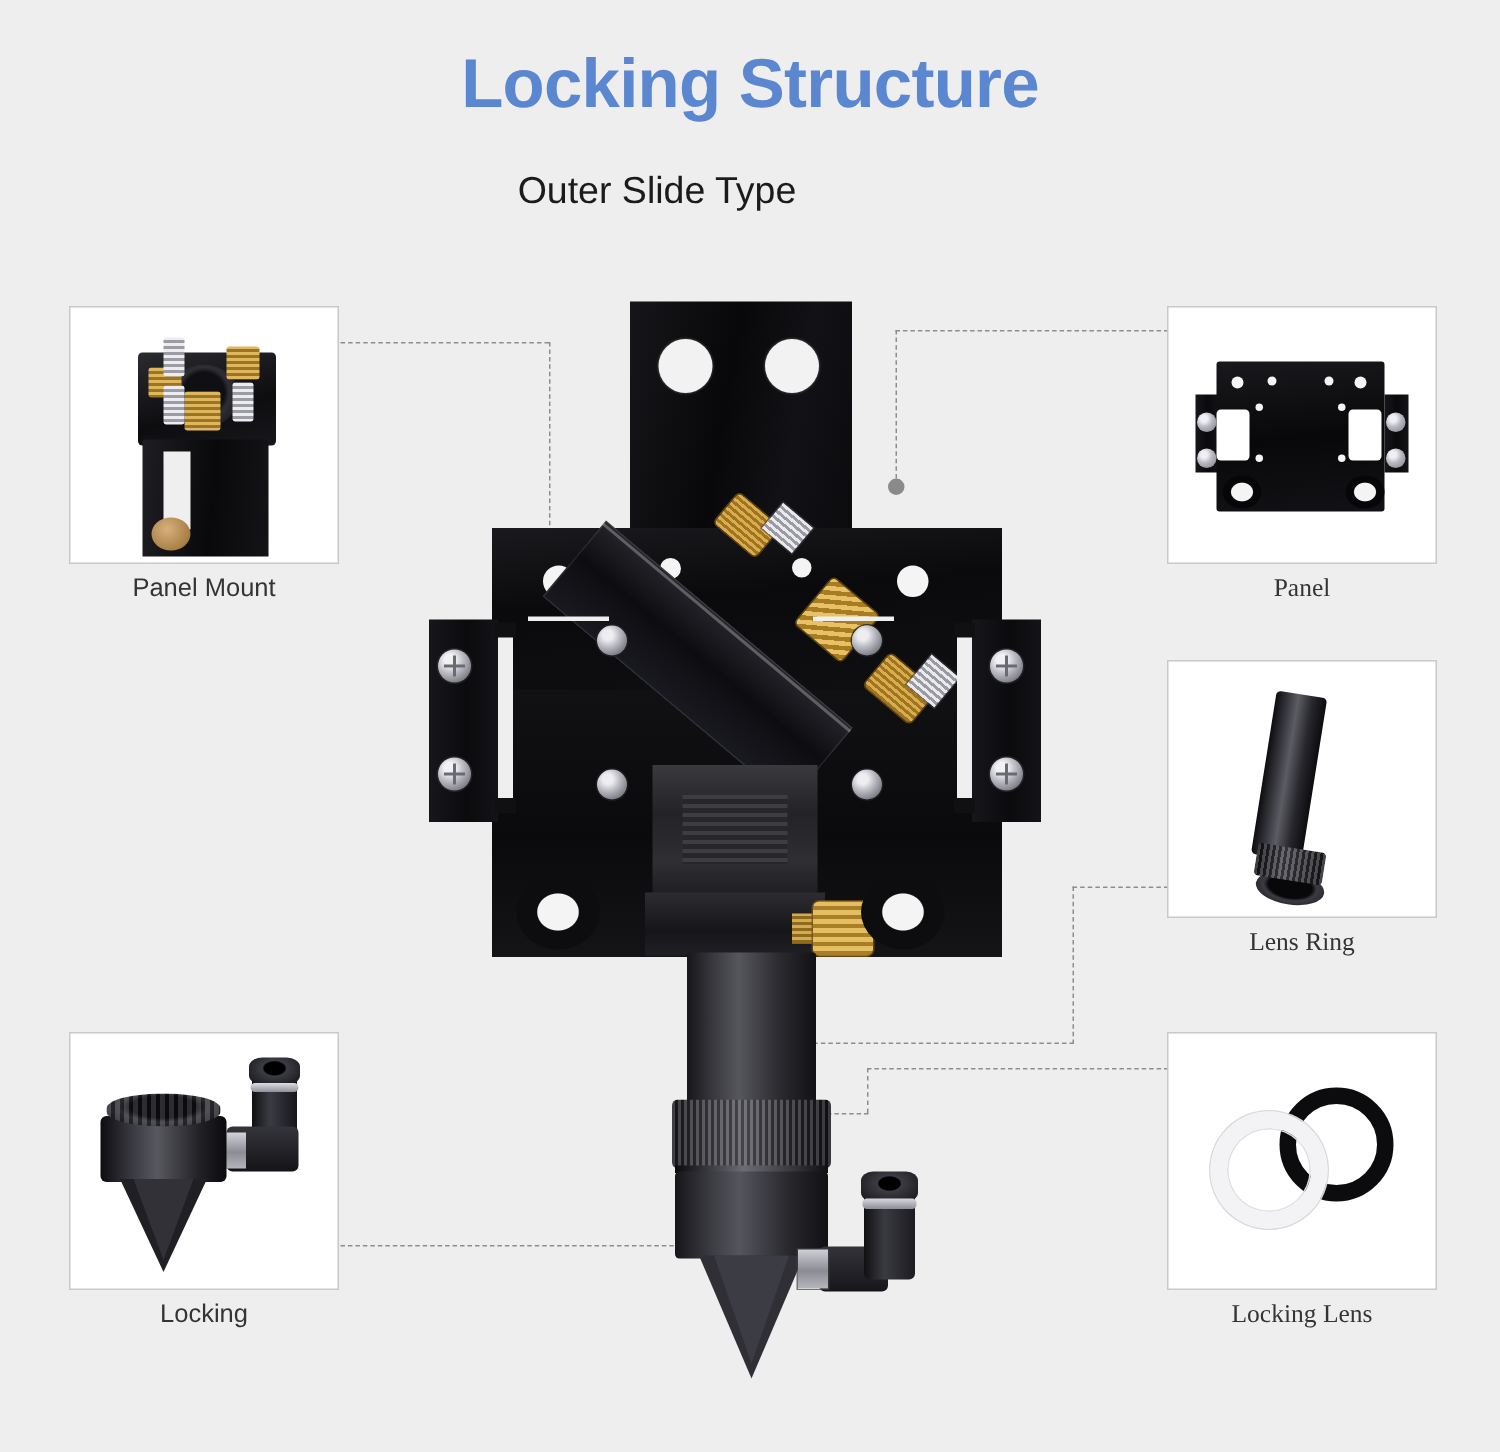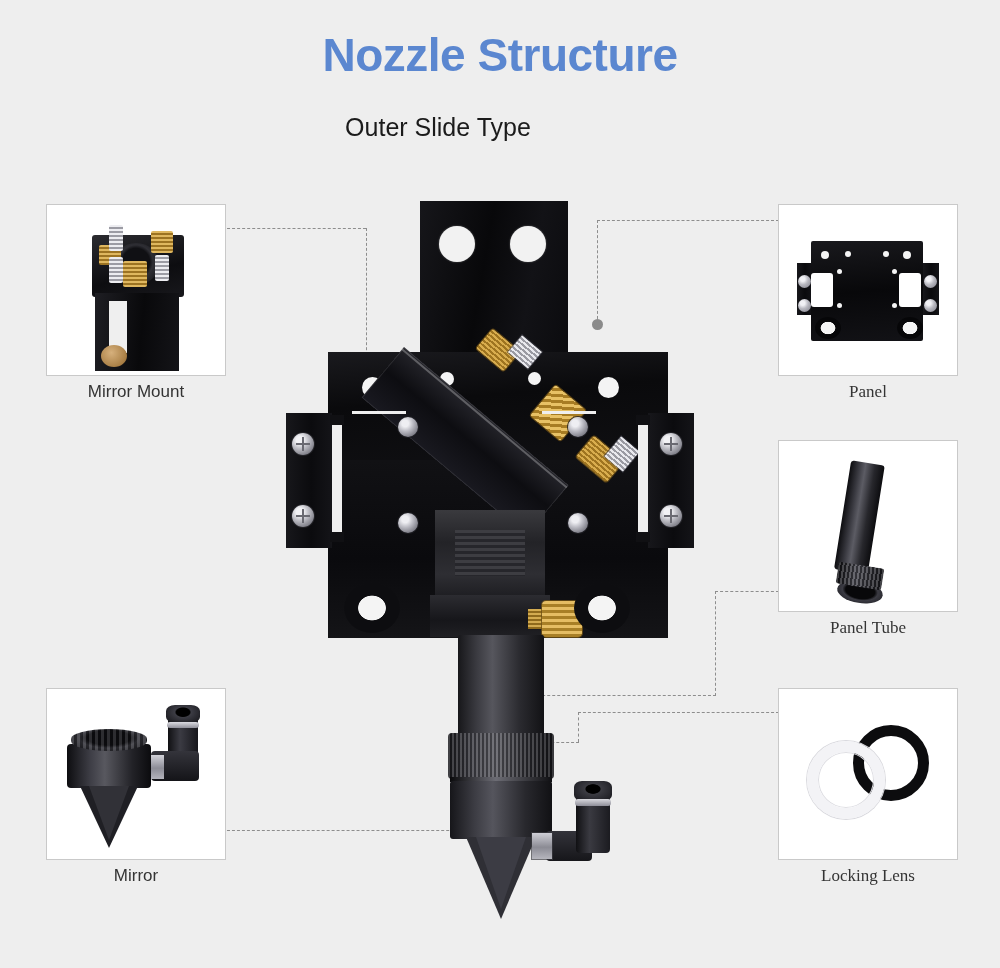--- a/index.html
+++ b/index.html
@@ -411,21 +411,21 @@
     position:absolute;left:74px;top:36px;width:76px;height:76px;border-radius:50%;
     border:11px solid #0c0c0e;
     box-sizing:border-box;
   }
 </style>
 </head>
 <body>
 
 <div id="stage">
 
-  <div class="title">Nozzle Structure</div>
+  <div class="title">Locking Structure</div>
   <div class="subtitle">Outer Slide Type</div>
 
   <div>
     <div class="lead-h" style="left:222px;top:228px;width:144px;"></div>
     <div class="lead-v" style="left:366px;top:228px;height:152px;"></div>
   </div>
 
   <div>
     <div class="lead-h" style="left:597px;top:220px;width:182px;"></div>
     <div class="lead-v" style="left:597px;top:220px;height:104px;"></div>
@@ -460,21 +460,21 @@
         <div class="mm-slot"></div>
         <div class="mm-brass mmb1"></div>
         <div class="mm-brass mmb2"></div>
         <div class="mm-brass mmb3"></div>
         <div class="mm-silv mms1"></div>
         <div class="mm-silv mms2"></div>
         <div class="mm-silv mms3"></div>
         <div class="mm-foot"></div>
       </div>
     </div>
-    <div class="caption">Mirror Mount</div>
+    <div class="caption">Panel Mount</div>
   </div>
 
   <div class="callout box-right" style="left:778px;top:204px;">
     <div class="frame">
       <div class="art">
         <div class="pn-rail" style="left:18px;top:58px;"></div>
         <div class="pn-rail" style="left:144px;top:58px;"></div>
         <div class="pn-plate"></div>
         <div class="pn-cut" style="left:32px;top:68px;width:22px;height:34px;"></div>
         <div class="pn-cut" style="left:120px;top:68px;width:22px;height:34px;"></div>
@@ -498,38 +498,38 @@
   </div>
 
   <div class="callout box-right" style="left:778px;top:440px;">
     <div class="frame">
       <div class="art">
         <div class="lt-tube"></div>
         <div class="lt-mouth"></div>
         <div class="lt-knurl"></div>
       </div>
     </div>
-    <div class="caption">Panel Tube</div>
+    <div class="caption">Lens Ring</div>
   </div>
 
   <div class="callout box-left" style="left:46px;top:688px;">
     <div class="frame">
       <div class="art">
         <div class="nz-elbv"></div>
         <div class="nz-cap"></div>
         <div class="nz-ring"></div>
         <div class="nz-elbh"></div>
         <div class="nz-nut"></div>
         <div class="nz-body"></div>
         <div class="nz-top"></div>
         <div class="nz-cone"></div>
         <div class="nz-cone2"></div>
       </div>
     </div>
-    <div class="caption">Mirror</div>
+    <div class="caption">Locking</div>
   </div>
 
   <div class="callout box-right" style="left:778px;top:688px;">
     <div class="frame">
       <div class="art">
         <div class="lr-black"></div>
         <div class="lr-white"></div>
       </div>
     </div>
     <div class="caption">Locking Lens</div>

